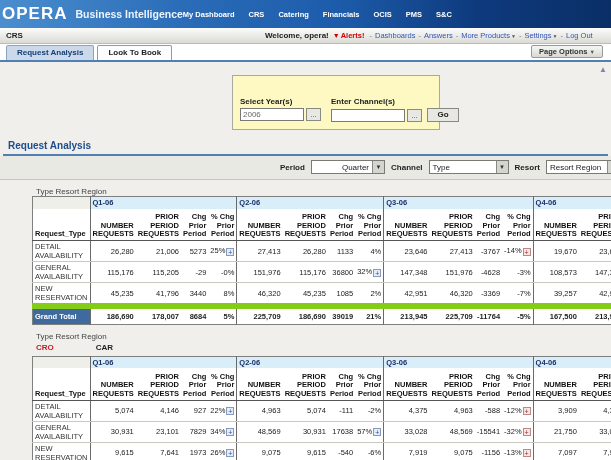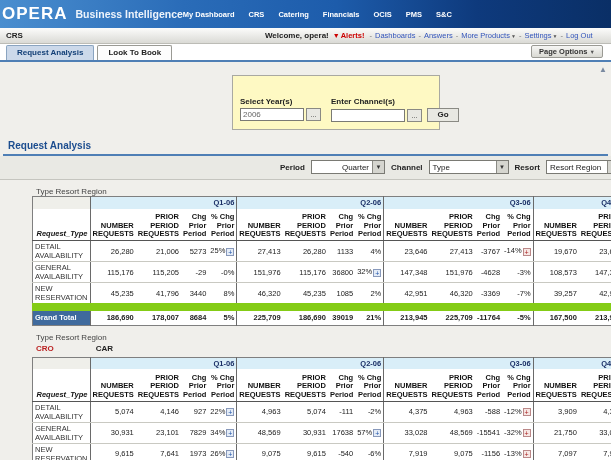--- a/index.html
+++ b/index.html
@@ -55,30 +55,30 @@
   .selbox.w1 .val{ min-width:42px;padding-left:30px; } .selbox.w2 .val{ min-width:66px; } .selbox.w3 .val{ min-width:60px; }
 
   .region-block { margin:7px 8px 0 8px; }
   .group-label { font-size:8px; color:#444; margin-left:28px; }
   .region-line { margin:2px 0 4px 28px; font-size:8px; font-weight:bold; }
   .region-line .cro { color:#bb2222; }
   .region-line .reg { color:#222; margin-left:42px; }
 
   table.bi { border-collapse:collapse; margin-left:24px; background:#fff; border:1px solid #7f7f7f; table-layout:fixed; }
   table.bi th, table.bi td { font-size:7.5px; padding:1px 2px; overflow:hidden; }
-  .qtr-row th { background:#d9eef8; color:#1a2f66; font-weight:bold; text-align:right; height:12px; border-left:1px solid #6a6a6a;margin-left:8px; }
+  .qtr-row th { background:#d9eef8; color:#1a2f66; font-weight:bold; text-align:left; height:12px; border-left:1px solid #6a6a6a;margin-left:8px; }
   .qtr-row th.corner { background:#efefea; border-left:none; }
   .sub-row th { background:#fff; color:#111; font-weight:bold; text-align:right; vertical-align:bottom; height:32px; border-bottom:1px solid #555; line-height:1.15; }
-  .sub-row th.rowhdr { text-align:right;font-style:italic; }
+  .sub-row th.rowhdr { text-align:left; }
   .sub-row th.grp { border-left:1px solid #6a6a6a; }
   td.lbl { text-align:left; color:#333; font-size:7.5px; line-height:1.2; }
   td.num { text-align:right; font-size:8px; color:#222; white-space:nowrap; }
   td.grp { border-left:1px solid #6a6a6a; }
   tr.datarow td { border-bottom:1px solid #c9c9c2; height:21px; }
-  tr.totalrow td { border-top:8px solid #84cc16; font-weight:bold; height:18px; }
+  tr.totalrow td { border-top:6px solid #84cc16; font-weight:bold; height:18px; }
   tr.totalrow td.lbl { background:#3f6a9d; color:#fff; font-weight:bold; }
   .neg { color:#c00000; }
   .xicon { display:inline-block; width:8px; height:8px; border:1px solid #8899bb; background:#e4ecf7; color:#2255aa; font-size:7px; line-height:7px; text-align:center; vertical-align:middle; margin-left:1px; cursor:pointer; }
   .xicon.neg { border-color:#bb8888; background:#f7e7e4; color:#aa2222; }
 </style>
 </head>
 <body>
 
 <div class="banner">
   <span class="logo">OPERA</span>

